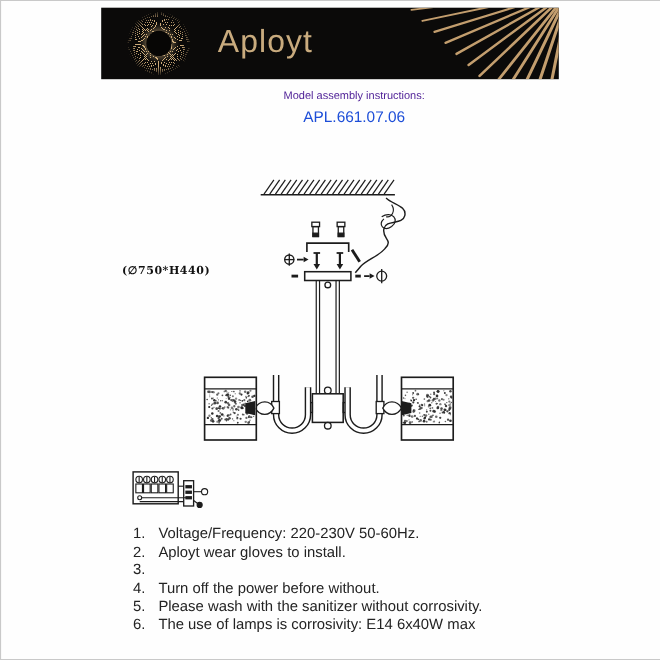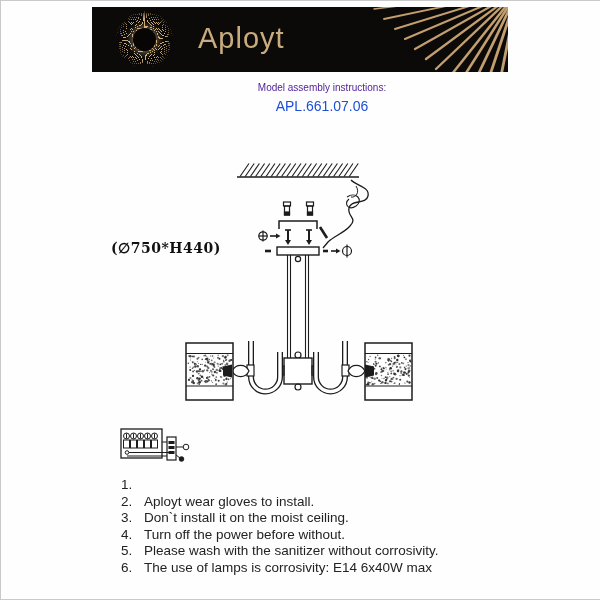--- a/index.html
+++ b/index.html
@@ -32,21 +32,21 @@
   .rays{position:absolute;left:0;top:0;}
   
   .subtitle{position:absolute;left:0;right:0;top:82px;text-align:center;
     font-size:10px;color:#4c1d95;}
   .model{position:absolute;left:0;right:0;top:98px;text-align:center;
     font-size:14px;color:#1d4ed8;}
   
   .diagram{position:absolute;left:0;top:0;width:600px;height:600px;}
   .dimension{
     position:absolute;left:111px;top:240px;
-    font-family:"DejaVu Serif", serif;font-weight:700;font-size:14px;
+    font-family:"DejaVu Serif", serif;font-weight:700;font-size:10px;
     letter-spacing:0.5px;color:#111;
   }
   
   .instructions{position:absolute;left:121px;top:477px;}
   .instr-row{display:flex;line-height:16.6px;font-size:13.5px;color:#232323;}
   .instr-num{width:16px;text-align:left;flex:none;}
   .instr-text{margin-left:7px;white-space:nowrap;}
 </style>
 </head>
 <body>
@@ -579,28 +579,28 @@
         <circle cx="186" cy="447" r="2.8"></circle>
         <line x1="176" y1="455" x2="180" y2="458"></line>
         <circle cx="181.5" cy="459" r="2.3" fill="#1c1c1c"></circle>
       </g>
     </g>
   </svg>
 
   <div class="instructions">
     <div class="instr-row">
       <span class="instr-num">1.</span>
+      <span class="instr-text">Voltage/Frequency: 220-230V 50-60Hz.</span>
     </div>
     <div class="instr-row">
       <span class="instr-num">2.</span>
       <span class="instr-text">Aployt wear gloves to install.</span>
     </div>
     <div class="instr-row">
       <span class="instr-num">3.</span>
-      <span class="instr-text">Don`t install it on the moist ceiling.</span>
     </div>
     <div class="instr-row">
       <span class="instr-num">4.</span>
       <span class="instr-text">Turn off the power before without.</span>
     </div>
     <div class="instr-row">
       <span class="instr-num">5.</span>
       <span class="instr-text">Please wash with the sanitizer without corrosivity.</span>
     </div>
     <div class="instr-row">

